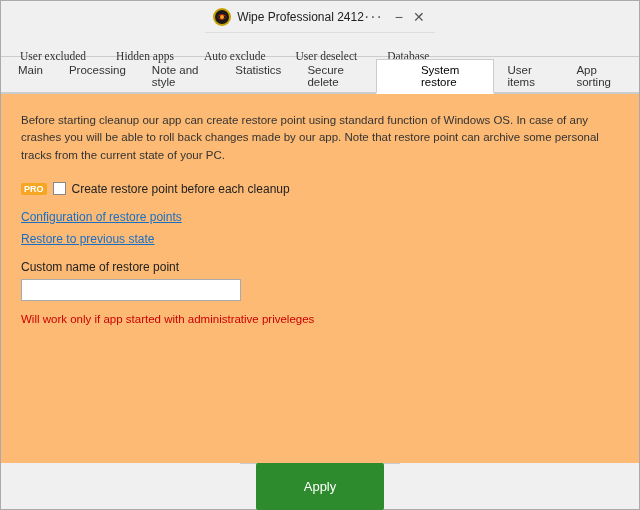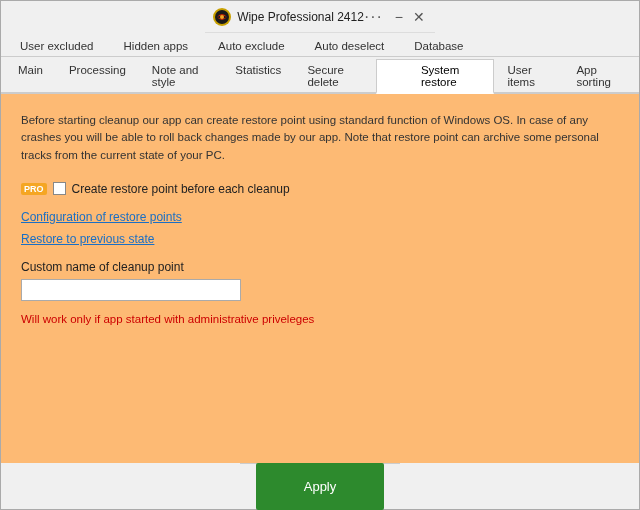--- a/index.html
+++ b/index.html
@@ -81,21 +81,22 @@
     }
     .top-tab {
       padding: 5px 14px;
       font-size: 11.5px;
       cursor: pointer;
       color: #333;
       border: 1px solid transparent;
       border-bottom: none;
       background: transparent;
       position: relative;
-      top: 1px;
+      top: 11px;
+      font-family: Liberation Serif, serif;
     }
     
     .second-row {
       display: flex;
       border-bottom: 2px solid #ccc;
       padding: 0 4px;
     }
     .second-tab {
       padding: 4px 12px;
       font-size: 11.5px;
@@ -227,21 +228,21 @@
       <button class="title-btn">−</button>
       <button class="title-btn close">✕</button>
     </div>
   </div>
 
   <div class="top-tabs-container">
     <div class="top-row">
       <div class="top-tab">User excluded</div>
       <div class="top-tab">Hidden apps</div>
       <div class="top-tab">Auto exclude</div>
-      <div class="top-tab">Auto deselect</div>
+      <div class="top-tab">User deselect</div>
       <div class="top-tab">Database</div>
     </div>
     <div class="second-row">
       <div class="second-tab">Main</div>
       <div class="second-tab">Processing</div>
       <div class="second-tab">Note and style</div>
       <div class="second-tab">Statistics</div>
       <div class="second-tab">Secure delete</div>
       <div class="second-tab active">System restore</div>
       <div class="second-tab">User items</div>
@@ -254,21 +255,21 @@
 
     <div class="pro-row">
       <span class="pro-badge">PRO</span>
       <div class="pro-checkbox"></div>
       <span class="pro-label">Create restore point before each cleanup</span>
     </div>
 
     <a class="link-item">Configuration of restore points</a>
     <a class="link-item">Restore to previous state</a>
 
-    <div class="custom-name-label">Custom name of cleanup point</div>
+    <div class="custom-name-label">Custom name of restore point</div>
     <input class="custom-name-input" type="text" value="" style="">
 
     <div class="warning-text">Will work only if app started with administrative priveleges</div>
   </div>
 
   <div class="footer">
     <button class="apply-btn">Apply</button>
   </div>
 </div>
 

